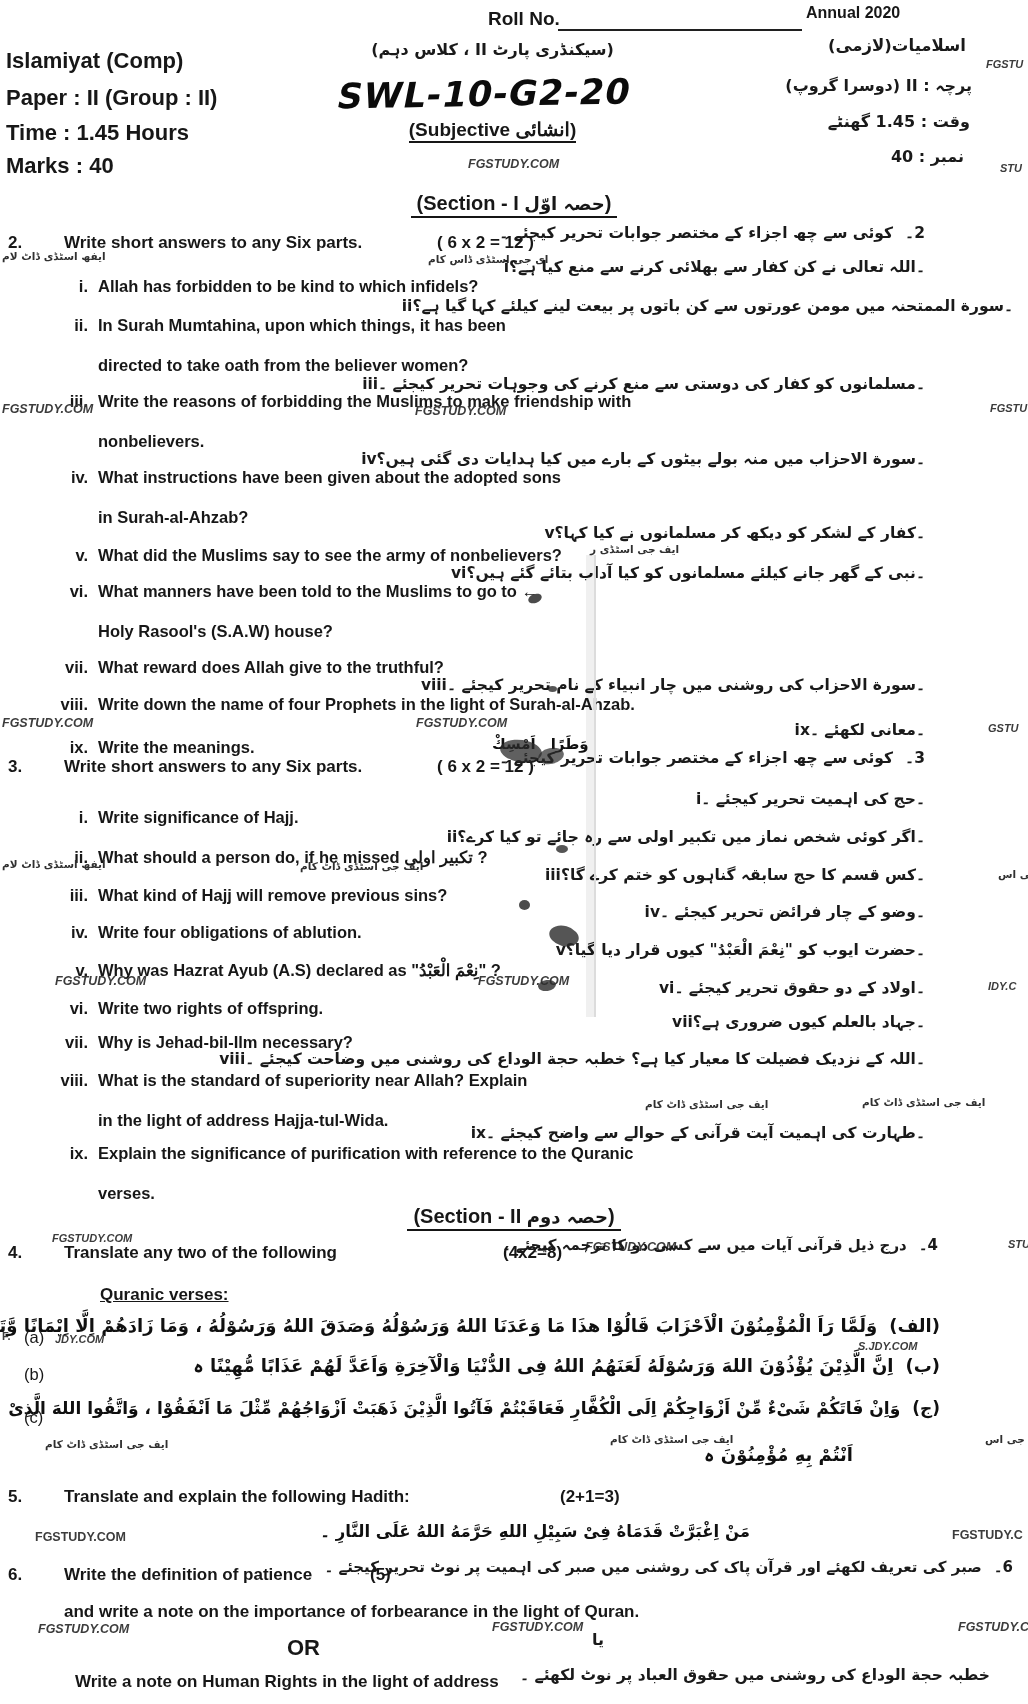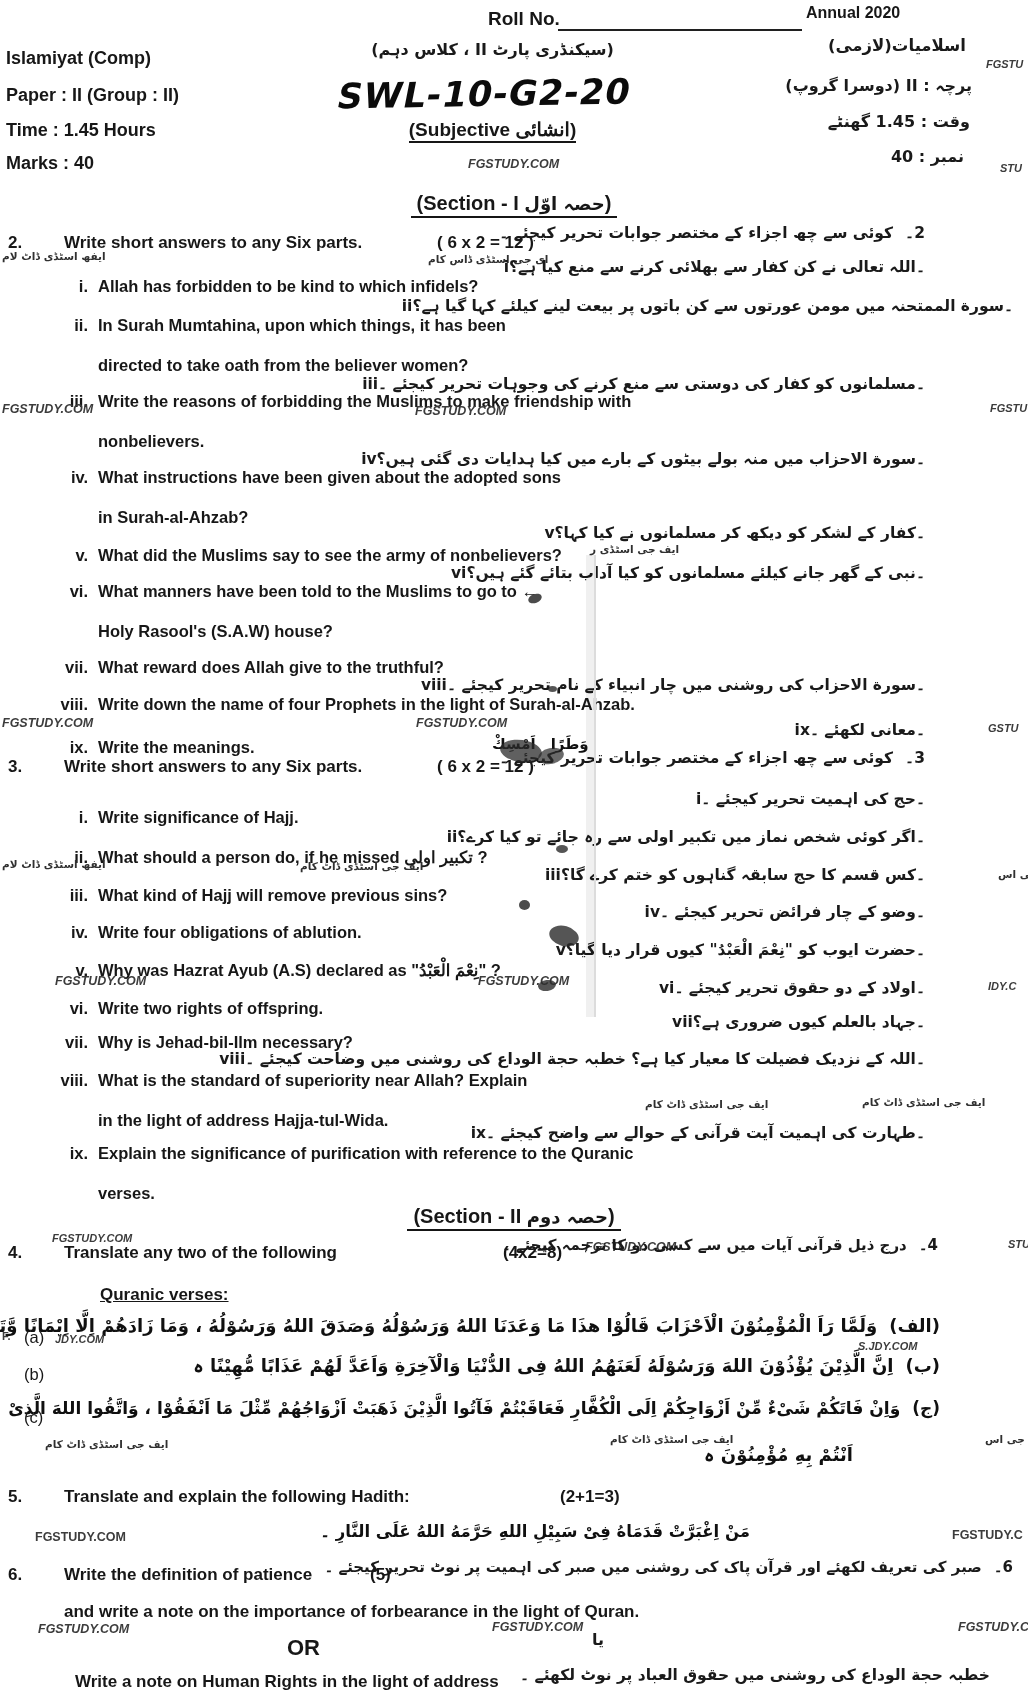--- a/index.html
+++ b/index.html
@@ -1,20 +1,20 @@
 <!DOCTYPE html>
 <html><head>
 <meta charset="utf-8">
 <style>
   html,body{margin:0;padding:0;background:#888;}
   .page{position:relative;width:1028px;height:1704px;margin:0 auto;background:#ffffff;overflow:hidden;
         font-family:"Liberation Sans",sans-serif;color:#171717;}
   .abs{position:absolute;}
   .en{font-family:"Liberation Sans",sans-serif;font-weight:700;color:#171717;}
-  .fs16{font-size:16.5px;} .fs17{font-size:17px;} .fs18{font-size:18px;} .fs19{font-size:19px;} .fs20{font-size:16px;}
+  .fs16{font-size:16.5px;} .fs17{font-size:17px;} .fs18{font-size:22px;} .fs19{font-size:19px;} .fs20{font-size:16px;}
   .ur{font-family:"DejaVu Sans",sans-serif;direction:rtl;unicode-bidi:plaintext;white-space:nowrap;
       font-weight:600;font-size:15.5px;color:#1a1a1a;}
   .urb{font-weight:700;}
   .um{margin-left:12px;font-weight:700;}
   .item{display:flex;left:28px;}
   .inum{width:60px;text-align:right;padding-right:10px;flex:none;line-height:40px;}
   .itxt{line-height:40px;}
   .w430{max-width:430px;} .w450{max-width:450px;} .w465{max-width:465px;} .w480{max-width:480px;} .w550{max-width:550px;} .w560{max-width:560px;}
   .sechead{font-size:20px;font-weight:700;border-bottom:2.5px solid #151515;padding:0 6px 2px 6px;white-space:nowrap;}
   .sechead .uword{font-family:"DejaVu Sans",sans-serif;font-size:18px;}

